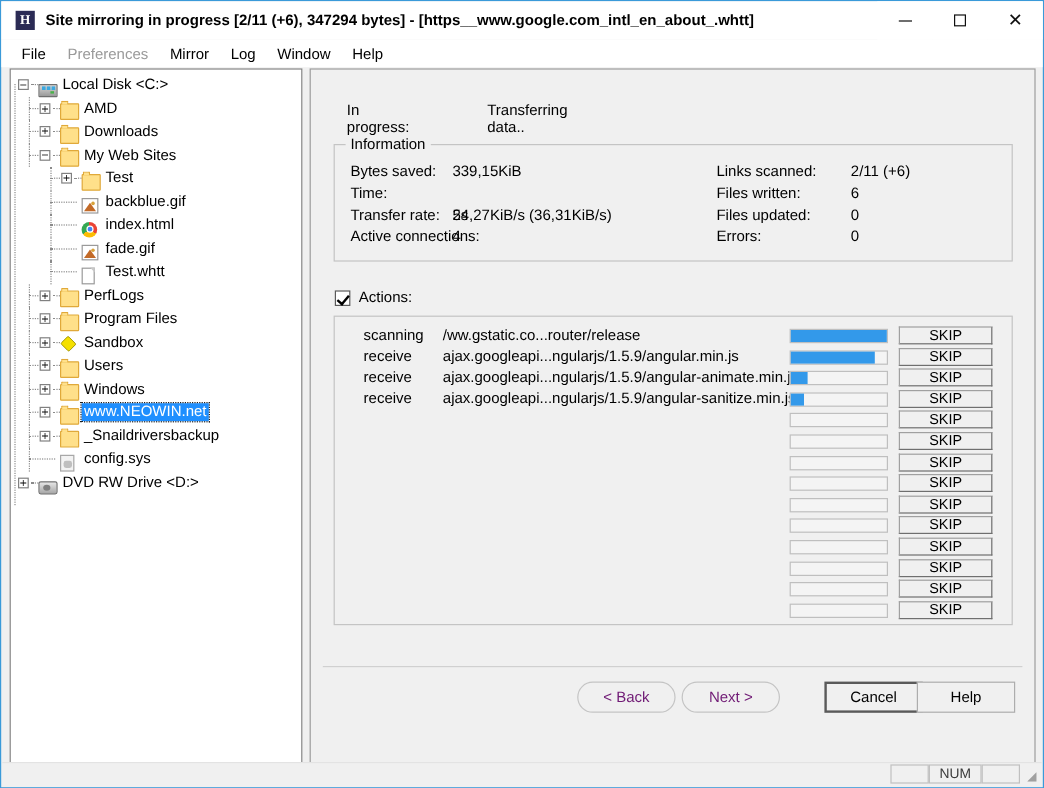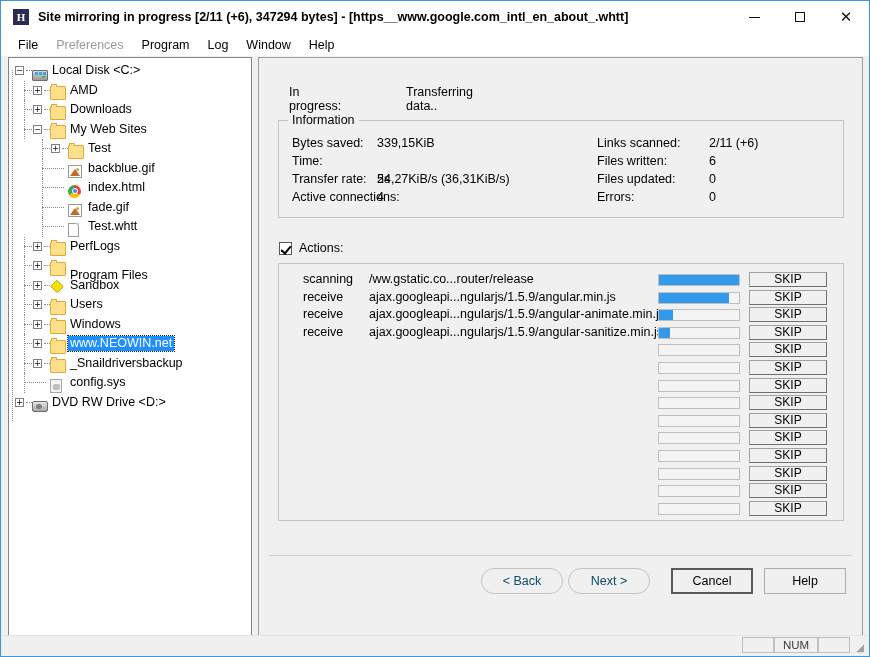--- a/index.html
+++ b/index.html
@@ -424,21 +424,21 @@
     position: absolute;
     width: 82px; height: 26px;
     background: #f0f0f0;
     border: 1px solid #adadad;
     box-sizing: border-box;
     font-size: 12.5px;
     text-align: center;
     line-height: 24px;
     color: #000000;
   }
-  .btn.disabled { color: #0c4a6e; border-color: #c4c4c4; border-radius: 13px; }
+  .btn.disabled { color: #701a75; border-color: #c4c4c4; border-radius: 13px; }
   .btn.default { border: 2px solid #5a5a5a; line-height: 22px; }
 
   
   .statusbar {
     position: absolute;
     left: 1px; bottom: 1px;
     width: 866px; height: 19px;
     background: #f0f0f0;
     border-top: 1px solid #e3e3e3;
   }
@@ -478,21 +478,21 @@
       <div class="winbtn">
           <span class="glyph-max"></span>
         </div>
       <div class="winbtn close">✕</div>
     </div>
   </div>
 
   <div class="menubar">
     <div class="menuitem">File</div>
     <div class="menuitem disabled">Preferences</div>
-    <div class="menuitem">Program</div>
+    <div class="menuitem">Mirror</div>
     <div class="menuitem">Log</div>
     <div class="menuitem">Window</div>
     <div class="menuitem">Help</div>
   </div>
 
   <div class="treepane">
     <div class="tree" id="tree-root">
         <div class="trow">
           <div class="expander" style="left: 6px; top: 5px;">−</div>
           <div class="hline" style="left: 17px; top: 9px; width: 6px;"></div>
@@ -566,21 +566,21 @@
           <div class="hline" style="left: 35px; top: 9px; width: 6px;"></div>
           <div class="ticon folder" style="left: 41px; top: 3px;"></div>
           <div class="tlabel" style="left: 61px; top: 2px;">PerfLogs</div>
         </div>
         <div class="trow">
           <div class="hline" style="left: 15px; top: 9px; width: 8px;"></div>
           <div class="vline" style="left: 15px; top: 0px; height: 19.5px;"></div>
           <div class="expander" style="left: 24px; top: 5px;">+</div>
           <div class="hline" style="left: 35px; top: 9px; width: 6px;"></div>
           <div class="ticon folder" style="left: 41px; top: 3px;"></div>
-          <div class="tlabel" style="left: 61px; top: 12px;">Program Files</div>
+          <div class="tlabel" style="left: 61px; top: 2px;">Program Files</div>
         </div>
         <div class="trow">
           <div class="hline" style="left: 15px; top: 9px; width: 8px;"></div>
           <div class="vline" style="left: 15px; top: 0px; height: 19.5px;"></div>
           <div class="expander" style="left: 24px; top: 5px;">+</div>
           <div class="hline" style="left: 35px; top: 9px; width: 6px;"></div>
           <div class="ticon icon-sandbox" style="left: 41px; top: 3px;"></div>
           <div class="tlabel" style="left: 61px; top: 2px;">Sandbox</div>
         </div>
         <div class="trow">
@@ -782,21 +782,21 @@
             <div class="a-skip">SKIP</div>
           </div>
         </div>
     </div>
 
     <div class="hrule"></div>
 
     <div class="btnrow">
       <div class="btn disabled" style="left:0px;">&lt; Back</div>
       <div class="btn disabled" style="left:87px;">Next &gt;</div>
-      <div class="btn default" style="left:190px;">Cancel</div>
+      <div class="btn default" style="left:206px;">Cancel</div>
       <div class="btn" style="left:283px;">Help</div>
     </div>
   </div>
 
   <div class="statusbar">
     <div class="sb-cell" style="left:740px; width:32px;"></div>
     <div class="sb-cell num-text" style="left:772px; width:44px;">NUM</div>
     <div class="sb-cell" style="left:816px; width:32px;"></div>
     <div class="sb-grip">◢</div>
   </div>

